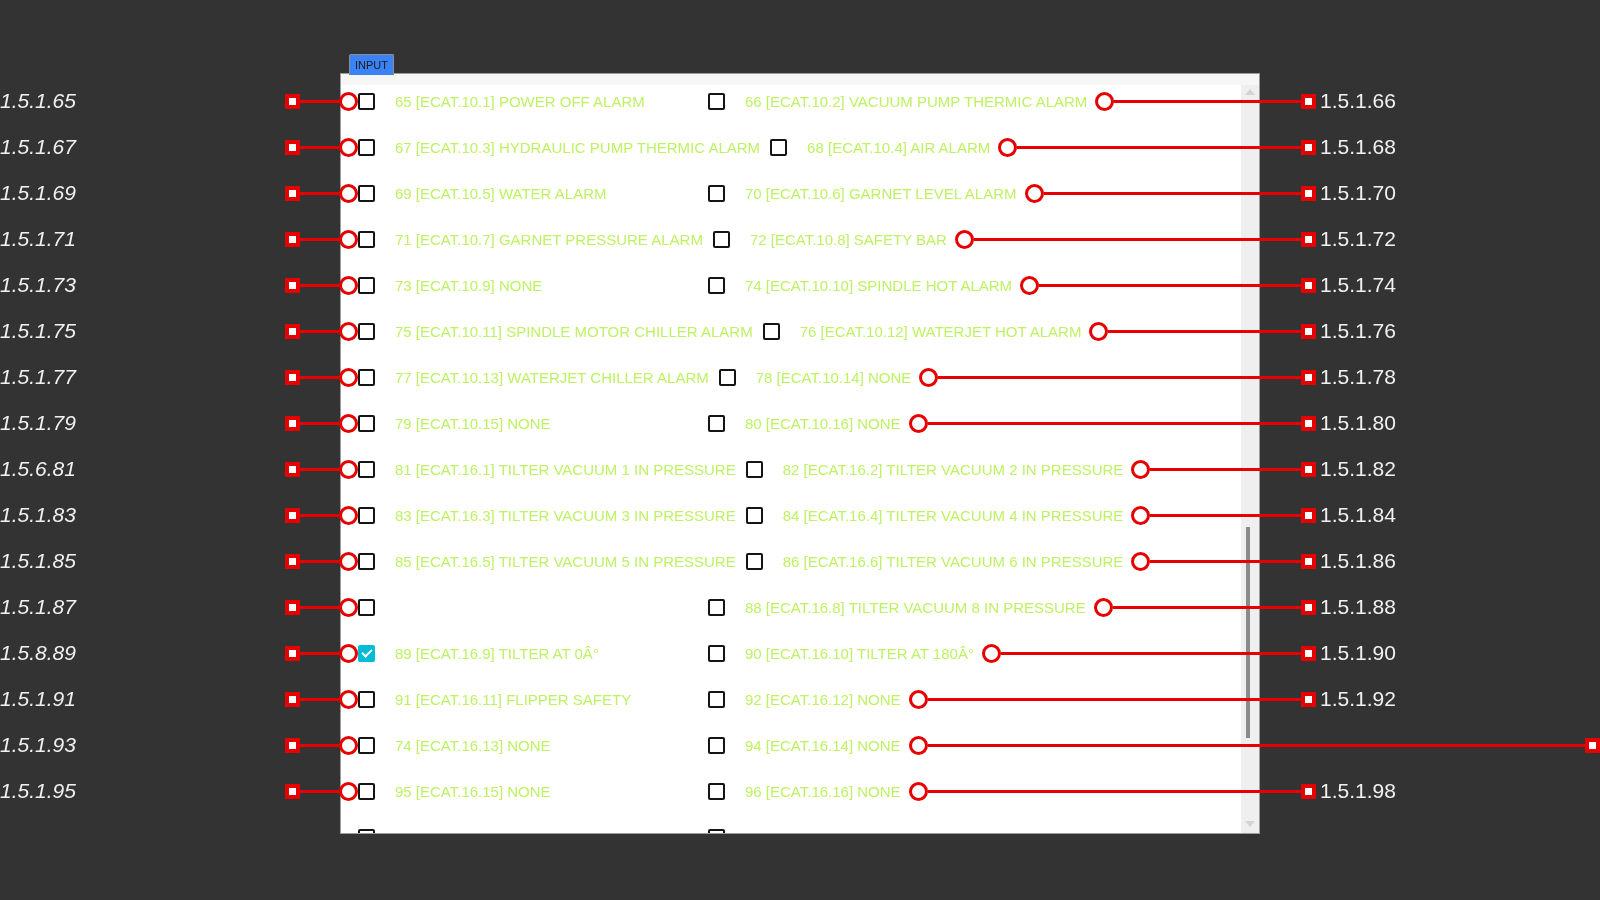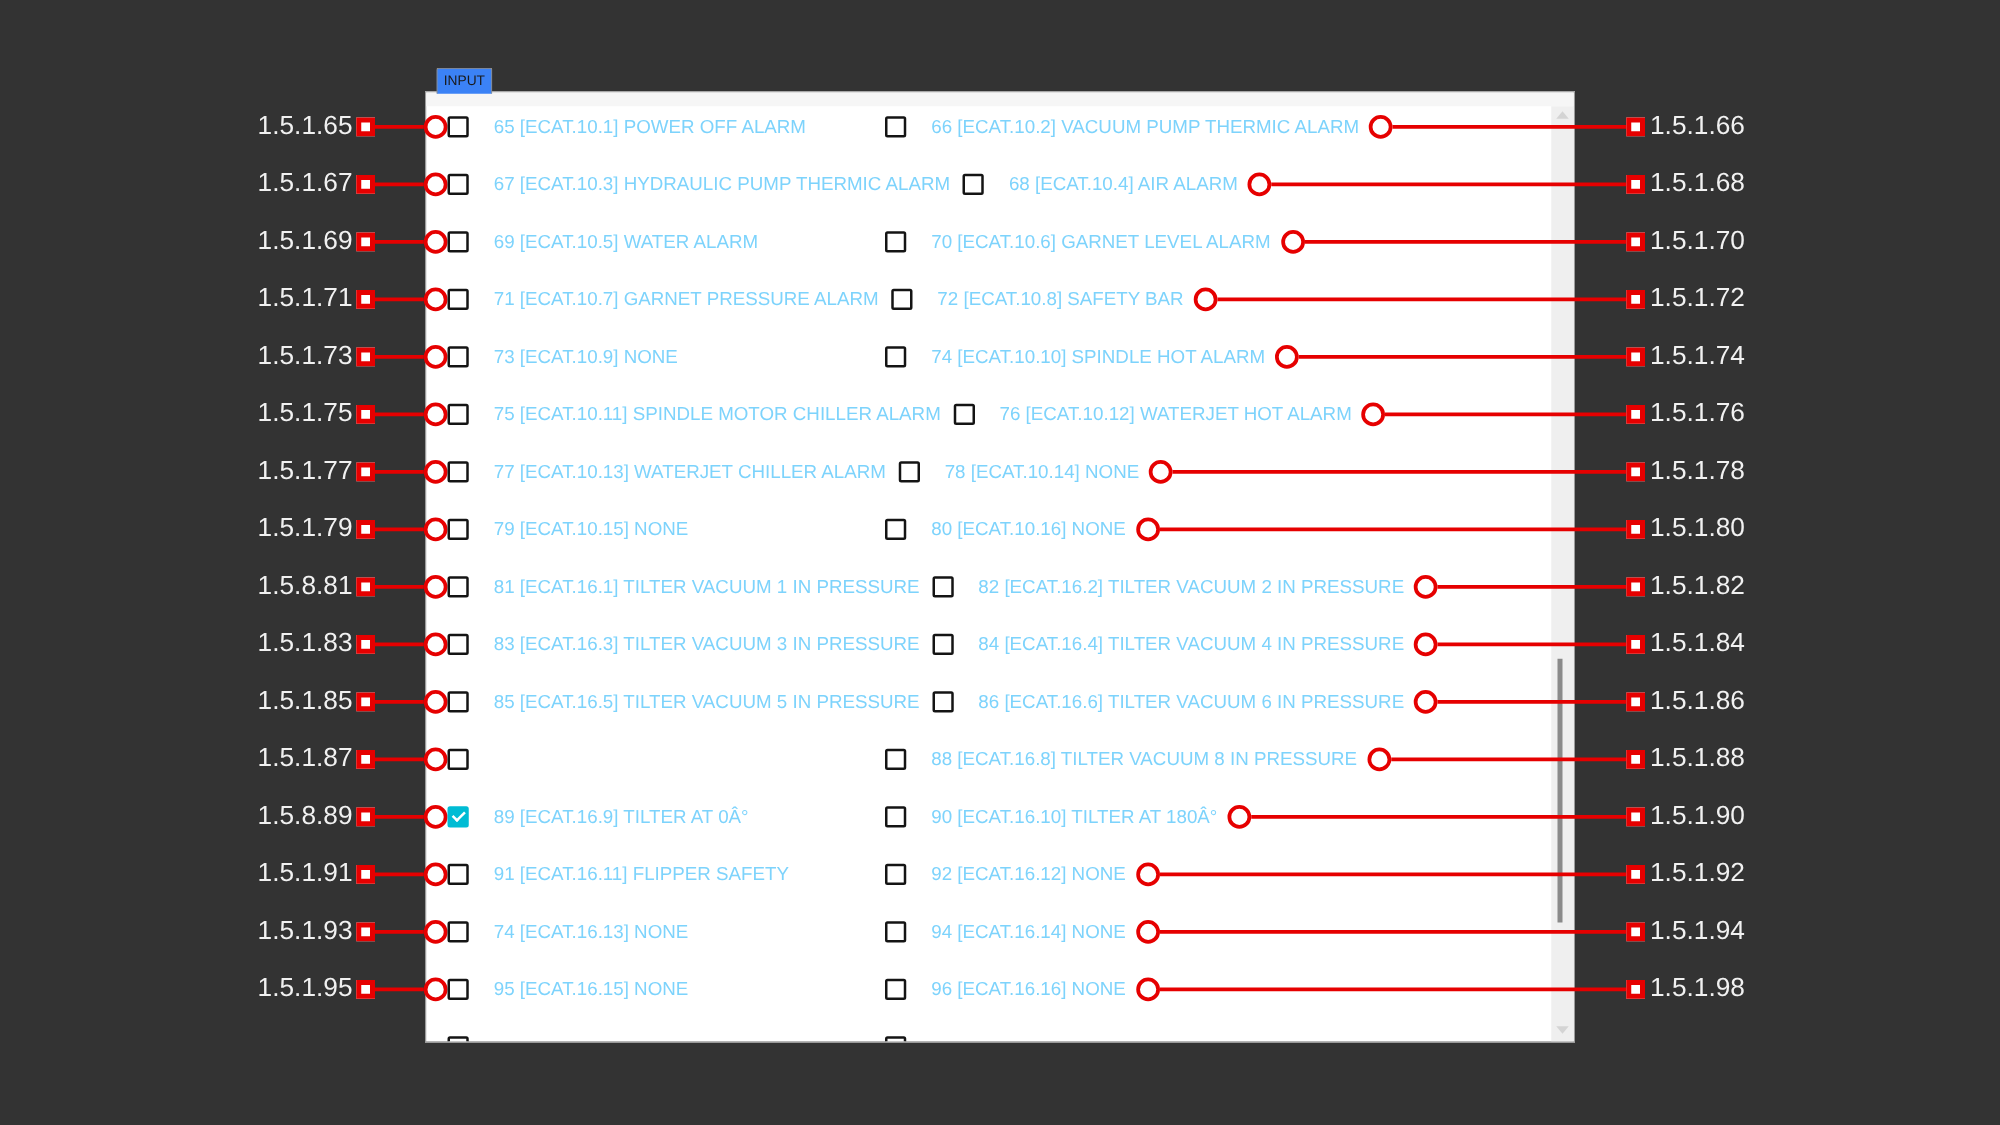--- a/index.html
+++ b/index.html
@@ -43,21 +43,21 @@
   .scroll-thumb {
     position:absolute; left:1246px; top:527px; width:4px; height:211px;
     background:#8a8a8a; z-index:1;
   }
 
   
   .rows { position:absolute; left:0; top:78px; width:1600px; z-index:3; }
   .row { width:1600px; height:46px; display:flex; align-items:center; }
 
   .tag { font-size:21px; color:#f1f1f1; white-space:nowrap; }
-  .tag-left  { width:282px; text-align:right; flex:none; }
+  .tag-left  { width:282px; flex:none;font-style:italic; }
   .tag-right { width:280px; text-align:left; flex:none; margin-left:4px; }
 
   .sq {
     width:7px; height:7px; background:#ffffff;
     border:4px solid #e60000; flex:none;
   }
   .sq-left { margin-left:3px; }
 
   .hline { height:3px; background:#e60000; flex:none; }
   .line-left  { width:39px; }
@@ -77,21 +77,21 @@
     border:2px solid #141414; border-radius:2px; flex:none;
     position:relative; cursor:pointer;
   }
   .cb.checked { background:#00bcd4; border-color:#00bcd4; }
   .cb.checked::after {
     content:""; position:absolute; left:2px; top:2px; width:8px; height:4px;
     border-left:2px solid #ffffff; border-bottom:2px solid #ffffff;
     transform:rotate(-45deg);
   }
   .cb-label {
-    margin-left:20px; font-size:15px; color:#7dd3fc; white-space:nowrap;
+    margin-left:20px; font-size:15px; color:#bef264; white-space:nowrap;
   }
 
   
   .partial-clip {
     position:absolute; left:0; top:814px; width:1600px; height:19px;
     overflow:hidden; z-index:3;
   }
   .spacer-a { width:358px; flex:none; }
   .spacer-b { width:333px; flex:none; }
 </style>
@@ -255,21 +255,21 @@
       <div class="cb cb-right"></div>
       <div class="cb-label">80 [ECAT.10.16] NONE</div>
     </div>
     <div class="circle"></div>
     <div class="hline line-right"></div>
     <div class="sq sq-right"></div>
     <div class="tag tag-right">1.5.1.80</div>
   </div>
 
   <div class="row">
-    <div class="tag tag-left">1.5.8.81</div>
+    <div class="tag tag-left">1.5.6.81</div>
     <div class="sq sq-left"></div>
     <div class="hline line-left"></div>
     <div class="circle"></div>
     <div class="cell cell1">
       <div class="cb cb-left"></div>
       <div class="cb-label">81 [ECAT.16.1] TILTER VACUUM 1 IN PRESSURE</div>
     </div>
     <div class="cell cell2">
       <div class="cb cb-right"></div>
       <div class="cb-label">82 [ECAT.16.2] TILTER VACUUM 2 IN PRESSURE</div>
@@ -383,21 +383,20 @@
       <div class="cb cb-left"></div>
       <div class="cb-label">74 [ECAT.16.13] NONE</div>
     </div>
     <div class="cell cell2">
       <div class="cb cb-right"></div>
       <div class="cb-label">94 [ECAT.16.14] NONE</div>
     </div>
     <div class="circle"></div>
     <div class="hline line-right"></div>
     <div class="sq sq-right"></div>
-    <div class="tag tag-right">1.5.1.94</div>
   </div>
 
   <div class="row">
     <div class="tag tag-left">1.5.1.95</div>
     <div class="sq sq-left"></div>
     <div class="hline line-left"></div>
     <div class="circle"></div>
     <div class="cell cell1">
       <div class="cb cb-left"></div>
       <div class="cb-label">95 [ECAT.16.15] NONE</div>

